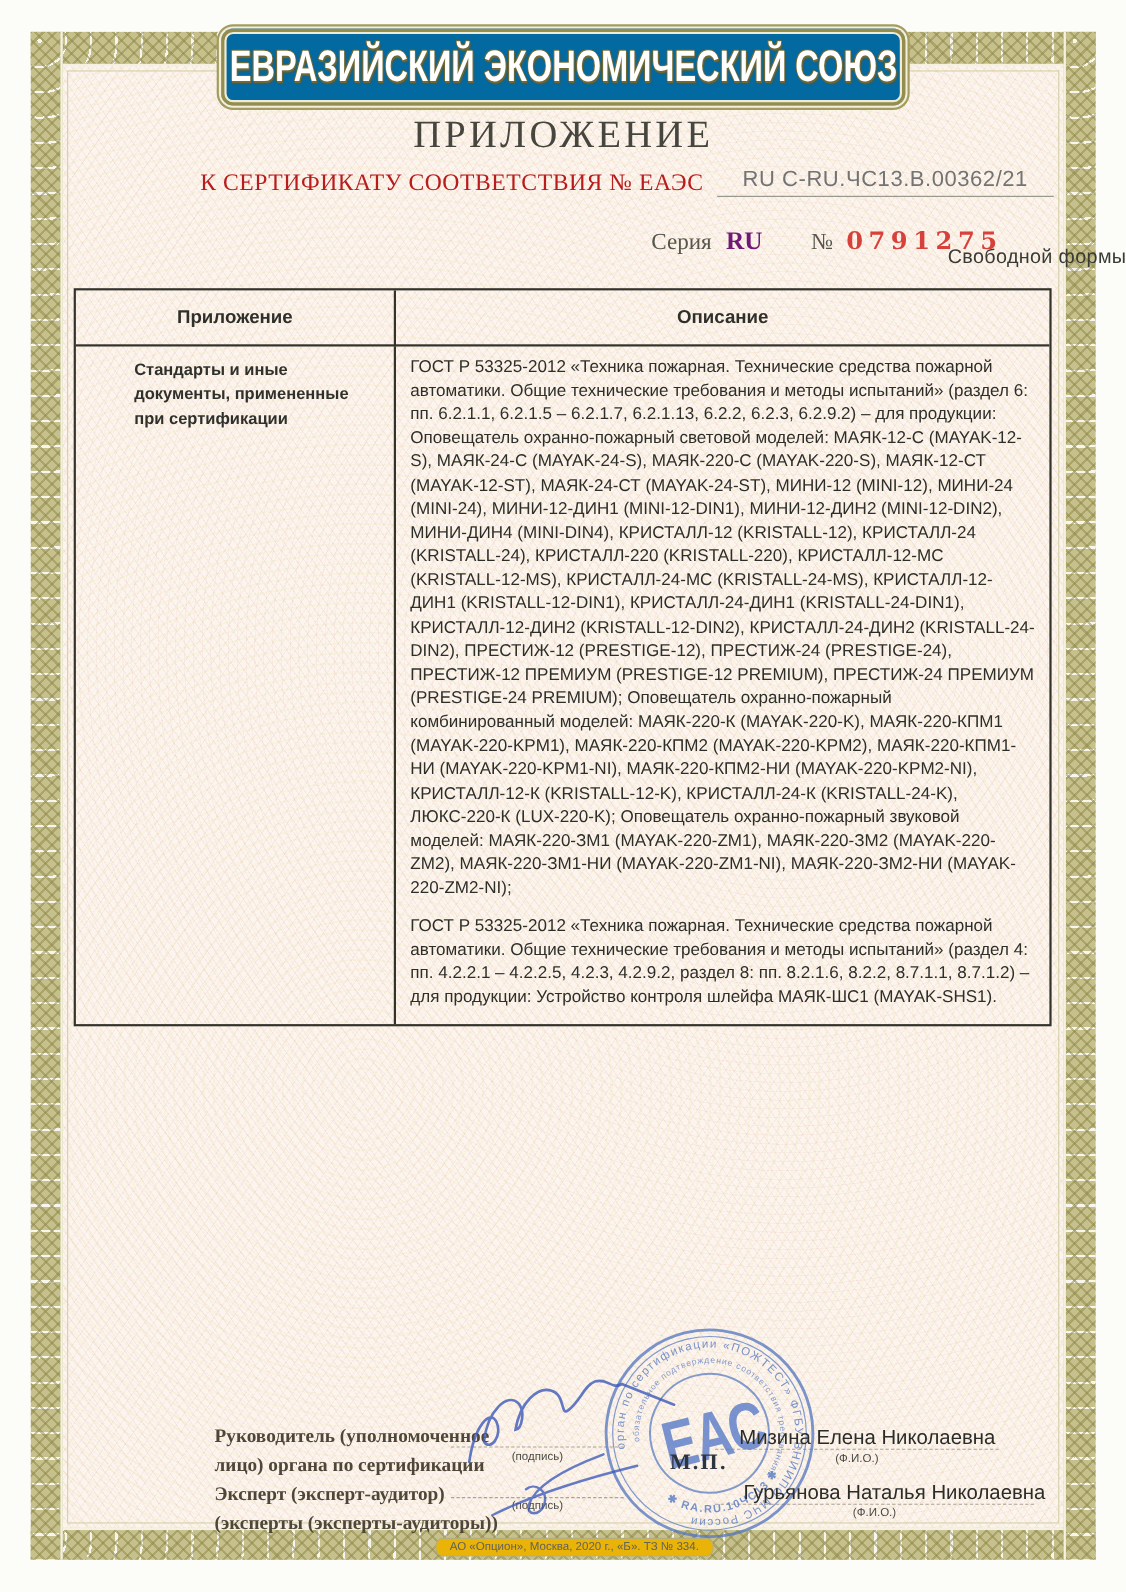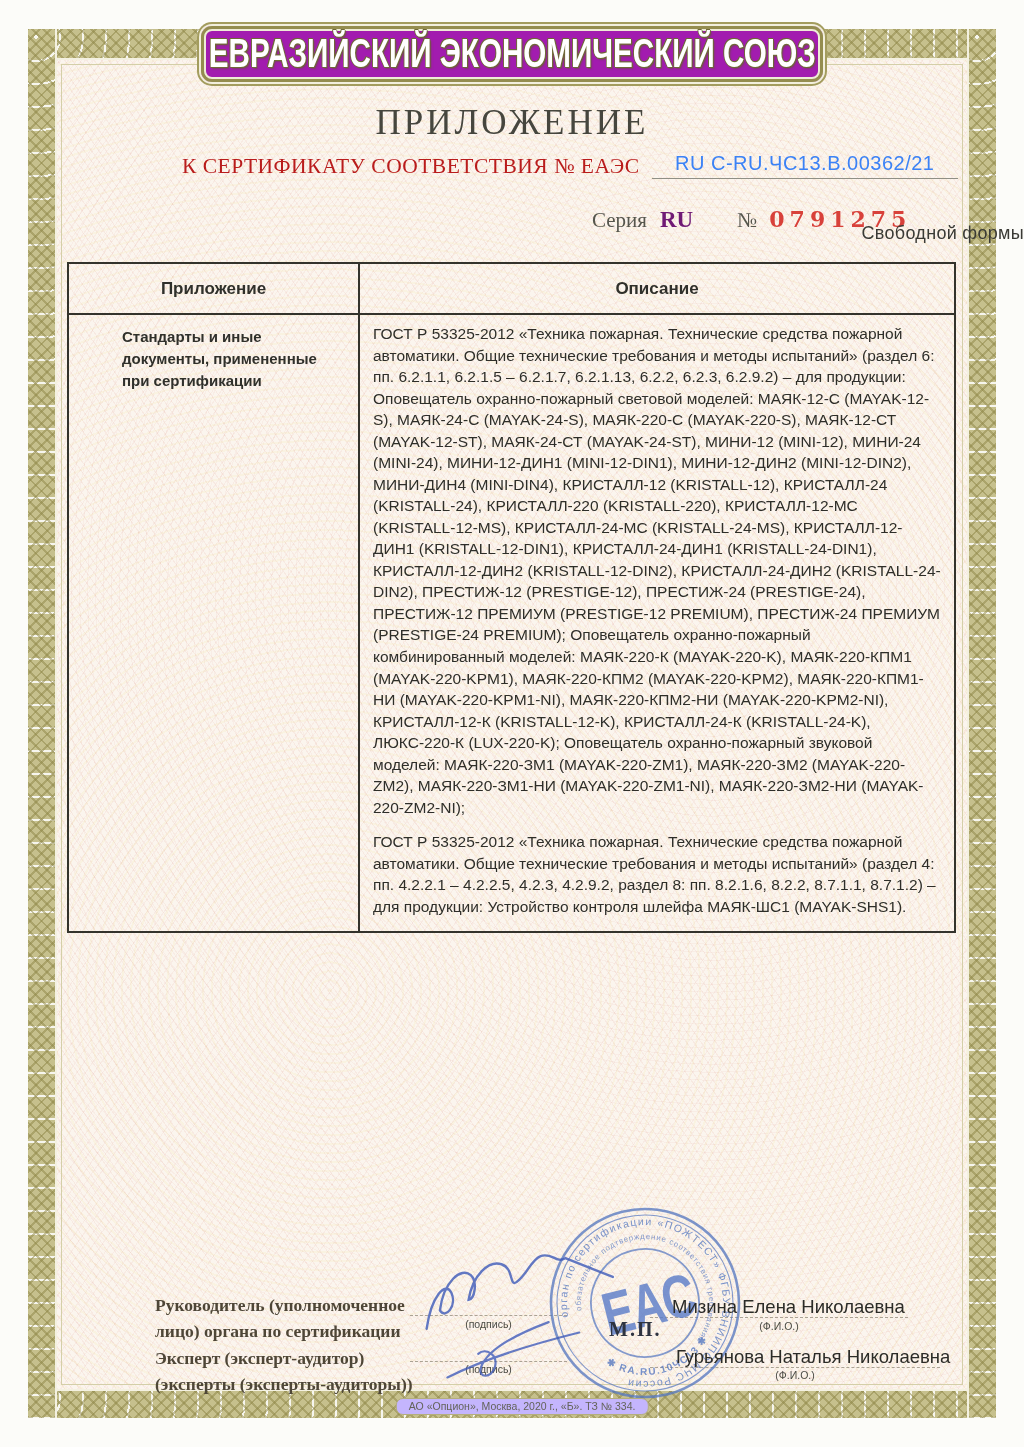--- a/index.html
+++ b/index.html
@@ -22,36 +22,36 @@
     background-image:
       repeating-linear-gradient(55deg, rgba(226,164,152,.14) 0 1px, rgba(0,0,0,0) 1px 6px),
       repeating-linear-gradient(-55deg, rgba(226,164,152,.12) 0 1px, rgba(0,0,0,0) 1px 7px),
       repeating-radial-gradient(circle at 30% 70%, rgba(238,222,130,.12) 0 2px, rgba(0,0,0,0) 2px 9px),
       repeating-radial-gradient(circle at 72% 40%, rgba(226,164,152,.10) 0 1px, rgba(0,0,0,0) 1px 8px);}
   .inner-hairline{position:absolute;left:61px;top:64px;right:61px;bottom:62px;
     border:1px solid #d4cfa8;z-index:1;pointer-events:none;}
 
   
   .banner{position:absolute;top:26px;left:50%;transform:translateX(-50%);
-    width:622px;height:56px;background:#a21caf;border-radius:11px;z-index:3;
+    width:622px;height:70px;background:#0369a1;border-radius:11px;z-index:3;
     box-shadow:0 0 0 2px #f2efdd,0 0 0 4px #a39c5e, inset 0 0 0 3px #948d4f, inset 0 0 0 5px #eeebd6;
     display:flex;align-items:center;justify-content:center;}
   .banner-text{font-weight:bold;font-size:37px;color:#fff;white-space:nowrap;
     transform:scaleX(.80) scaleY(1.08);letter-spacing:0;
     text-shadow:1px 0 0 #6f6937,-1px 0 0 #6f6937,0 1px 0 #6f6937,0 -1px 0 #6f6937,
                 1px 1px 0 #6f6937,-1px -1px 0 #6f6937,2px 2px 2px rgba(95,88,40,.55);}
 
   
   .doc-title{position:absolute;top:103px;left:0;width:100%;text-align:center;z-index:2;
     font-family:"Liberation Serif",serif;font-size:35px;color:#46463e;letter-spacing:3px;}
   .cert-row{position:absolute;left:182px;right:66px;top:152px;display:flex;align-items:flex-end;z-index:2;}
   .cert-label{font-family:"Liberation Serif",serif;font-size:21.5px;color:#b91c1c;
     letter-spacing:.5px;white-space:nowrap;}
   .cert-number{flex:1;margin-left:12px;border-bottom:1.5px solid #8f8f85;text-align:center;
-    font-size:20px;color:#3b82f6;padding-bottom:3px;white-space:nowrap;letter-spacing:.5px;}
+    font-size:20px;color:#737373;padding-bottom:3px;white-space:nowrap;letter-spacing:.5px;}
   .series-row{position:absolute;left:592px;top:190px;display:flex;align-items:baseline;z-index:2;}
   .series-label{font-family:"Liberation Serif",serif;font-size:21px;color:#56564d;}
   .series-value{font-family:"Liberation Serif",serif;font-weight:bold;font-size:23px;
     color:#701a75;margin-left:13px;}
   .number-sign{font-family:"Liberation Serif",serif;font-size:21px;color:#56564d;margin-left:44px;}
   .number-value{font-family:"DejaVu Serif",serif;font-weight:bold;font-size:22px;
     color:#d8413a;margin-left:12px;letter-spacing:5px;margin-top:16px;}
   .form-type{position:absolute;top:223px;left:0;width:100%;text-align:right;z-index:2;
     font-weight:normal;font-size:18px;color:#3a3a35;letter-spacing:.3px;}
 
@@ -62,21 +62,21 @@
     padding:15px 6px 14px 6px;border-bottom:2px solid #33332c;}
   .th-left{border-right:2px solid #33332c;}
   .td-left{border-right:2px solid #33332c;padding:11px 14px;font-weight:bold;
     font-size:15px;line-height:1.45;color:#30302b;margin-left:39px;}
   .td-right{padding:8px 12px 14px 13px;font-size:15.5px;line-height:1.39;color:#2e2e29;}
   .td-right p{margin:0 0 13px 0;}
   .td-right p:last-child{margin-bottom:0;}
 
   
   .sig-label{position:absolute;font-family:"Liberation Serif",serif;font-weight:bold;
-    font-size:17.5px;color:#4e4637;line-height:26px;z-index:2;}
+    font-size:17.5px;color:#4e4637;line-height:26px;z-index:2;margin-left:40px;}
   .lbl-leader{left:155px;top:1292px;}
   .lbl-expert{left:155px;top:1345px;}
   .sig-line{position:absolute;border-bottom:1px dashed #aba394;z-index:2;}
   .line-podpis1{left:410px;top:1300px;width:157px;height:15px;}
   .line-podpis2{left:410px;top:1346px;width:157px;height:15px;}
   .caption{position:absolute;font-size:10.5px;color:#4b4b44;text-align:center;z-index:4;}
   .cap-podpis1{left:410px;top:1318px;width:157px;}
   .cap-podpis2{left:410px;top:1363px;width:157px;}
   .name{position:absolute;font-size:18.5px;color:#2b2b27;white-space:nowrap;z-index:4;}
   .name-leader{left:672px;top:1296px;}
@@ -89,21 +89,21 @@
     font-family:"Liberation Serif",serif;font-weight:bold;font-size:20px;
     color:#2e3340;letter-spacing:2px;}
 
   .stamp{position:absolute;left:545px;top:1203px;width:200px;height:200px;z-index:3;
     transform:rotate(-14deg);opacity:.9;}
   .sig-ink{position:absolute;z-index:5;}
   .ink1{left:418px;top:1252px;transform:rotate(-9deg);}
   .ink2{left:438px;top:1316px;transform:rotate(-3deg);}
 
   .imprint{position:absolute;left:50%;top:1398px;transform:translateX(-46%);z-index:4;
-    background:#c4b5fd;border:1px solid #b4ae7e;border-radius:7px;padding:1px 12px 2px 12px;
+    background:#eab308;border:1px solid #b4ae7e;border-radius:7px;padding:1px 12px 2px 12px;
     font-size:10.5px;color:#63635a;white-space:nowrap;}
 </style>
 </head>
 <body>
 
 <div class="page-bg"></div>
 <div class="band band-top"></div>
 <div class="band band-bottom"></div>
 <div class="band band-left"></div>
 <div class="band band-right"></div>

